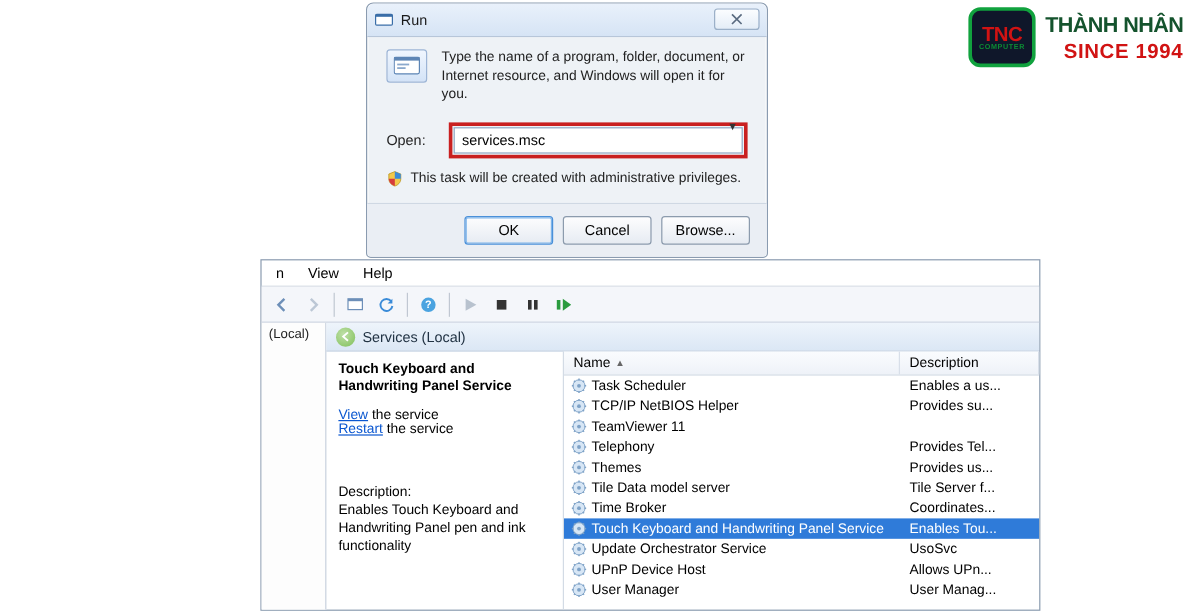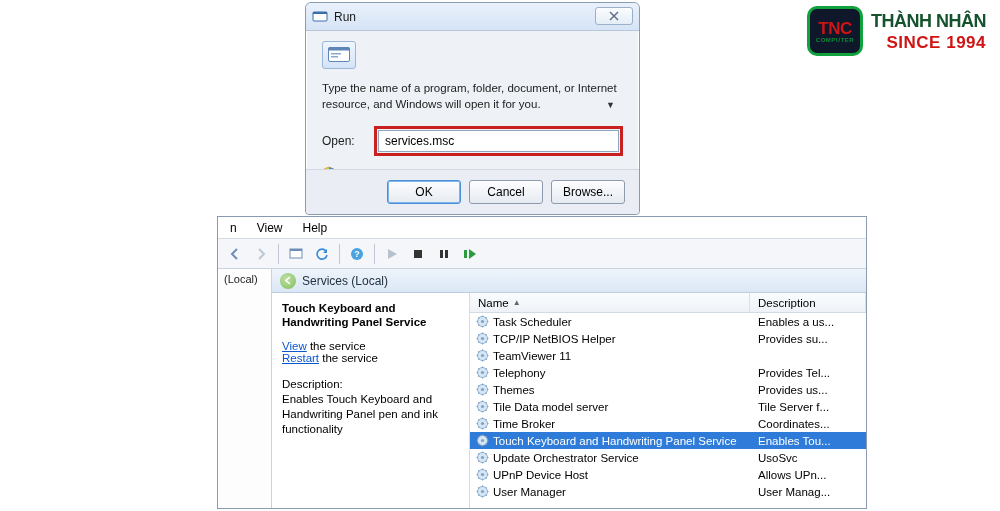--- a/index.html
+++ b/index.html
@@ -26,21 +26,21 @@
   }
   .run-titlebar .title { font-size: 12px; color: #1a1a1a; }
   .run-close {
     position: absolute; right: 6px; top: 4px; width: 38px; height: 18px;
     border: 1px solid #9bb0c8; border-radius: 3px;
     background: linear-gradient(#fbfdff,#e4edf7);
     display: flex; align-items: center; justify-content: center;
     font-size: 10px; color: #5a6b80;
   }
   .run-body { padding: 10px 16px 0 16px; font-size: 11.5px; color: #222; }
-  .run-info { display: flex; gap: 12px; flex-direction: column; }
+  .run-info { display: flex; gap: 12px; }
   .run-info .big-icon {
     width: 34px; height: 28px; flex-shrink: 0;
     border: 1px solid #9db5d6; border-radius: 3px;
     background: linear-gradient(#f0f6fe,#d3e3f7);
     display: flex; align-items: center; justify-content: center;
   }
   .run-info .txt { line-height: 1.35; }
   .open-row { display: flex; align-items: center; margin-top: 14px; gap: 10px; }
   .open-label { font-size: 12px; color: #222; width: 42px; }
   .open-input-wrap {
@@ -100,21 +100,21 @@
   }
   .svc-tabhdr .back-icon {
     width: 16px; height: 16px; margin-right: 6px; border-radius: 8px;
     background: radial-gradient(circle at 40% 35%, #bfe0a8, #7fbf58);
     display: inline-flex; align-items: center; justify-content: center; color: #fff; font-size: 10px;
   }
   .svc-split { flex: 1; display: flex; min-height: 0; }
   .detail-pane { width: 198px; border-right: 1px solid #d3dbe5; padding: 8px 10px; font-size: 11.5px; }
   .detail-pane .svc-name { font-weight: bold; margin-bottom: 10px; line-height: 1.25; }
   .detail-pane a { color: #0b57d0; text-decoration: underline; cursor: pointer; }
-  .detail-pane .desc-label { margin-top: 14px; }
+  .detail-pane .desc-label { margin-top: 40px; }
   .detail-pane .desc-text { margin-top: 2px; line-height: 1.3; }
   .list-pane { flex: 1; display: flex; flex-direction: column; min-width: 0; }
   .list-header {
     height: 20px; display: flex; border-bottom: 1px solid #d3dbe5;
     background: linear-gradient(#fafcfe,#eef2f8); font-size: 11.5px;
   }
   .list-header .col { padding: 2px 8px; border-right: 1px solid #d8dfe9; display: flex; align-items: center; gap: 4px; }
   .col-name { width: 280px; }
   .col-desc { flex: 1; }
   .sort-caret { font-size: 8px; color: #666; }
@@ -196,20 +196,21 @@
     <span class="open-caret">▼</span>
 
     <div class="admin-row">
       <span class="shield">
         <svg width="14" height="14" viewBox="0 0 14 14">
           <path d="M7 1 L12 3 V7 C12 10 9.5 12.5 7 13 C4.5 12.5 2 10 2 7 V3 Z" fill="#f3c94b" stroke="#b68f12" stroke-width="0.6"></path>
           <path d="M7 1 L12 3 V7 L7 7 Z" fill="#3a8bd8"></path>
           <path d="M7 7 L7 13 C4.5 12.5 2 10 2 7 Z" fill="#d63c3c"></path>
         </svg>
       </span>
+      <span>This task will be created with administrative privileges.</span>
     </div>
   </div>
 
   <div class="run-buttons">
     <button class="win-btn default">OK</button>
     <button class="win-btn">Cancel</button>
     <button class="win-btn">Browse...</button>
   </div>
 </div>
 

